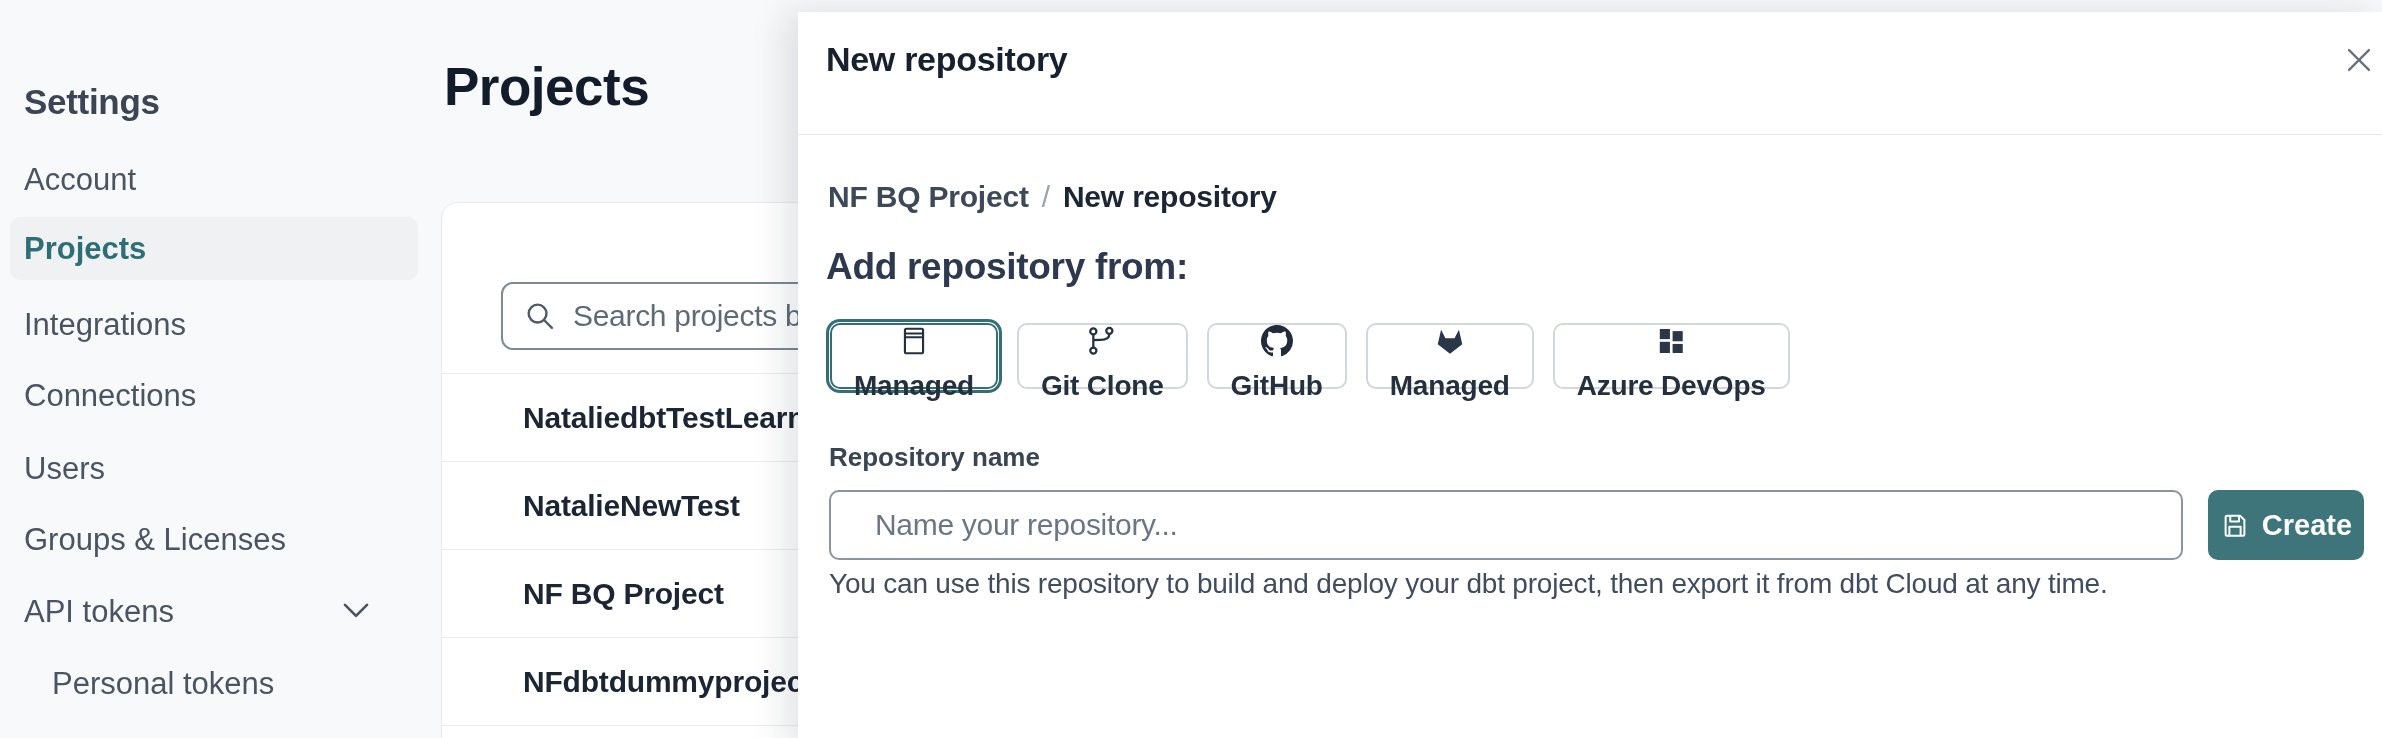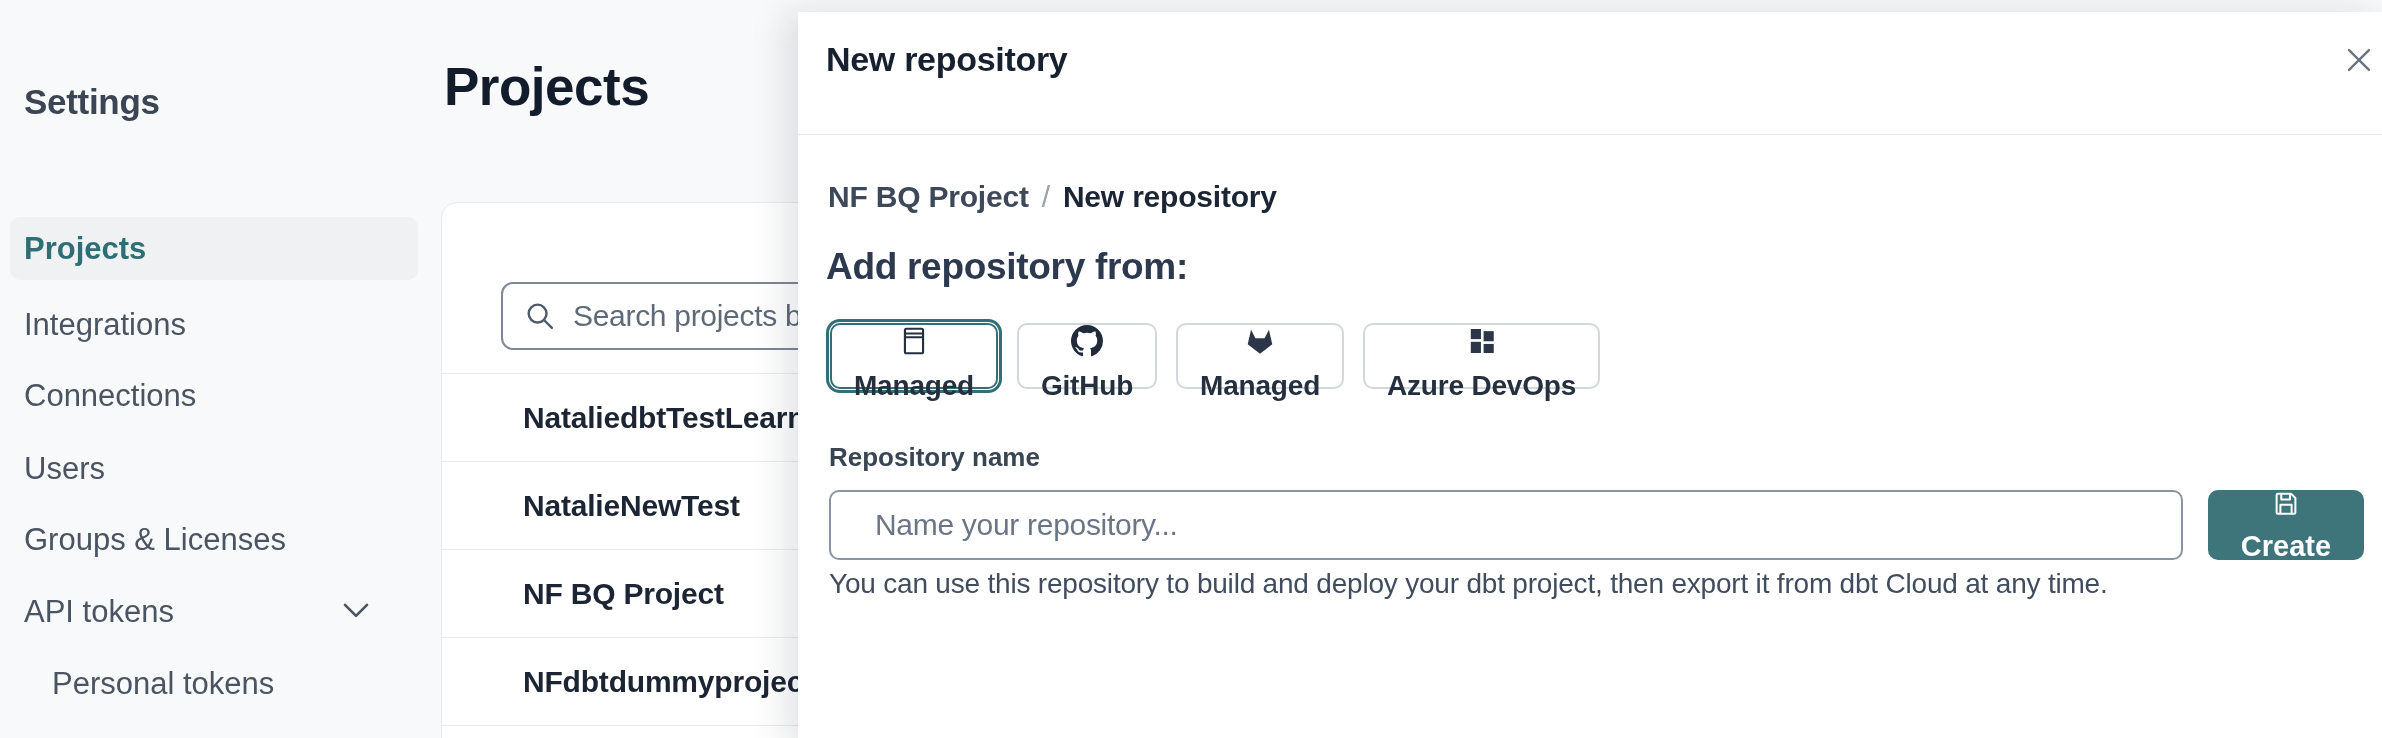--- a/index.html
+++ b/index.html
@@ -51,32 +51,33 @@
   .src-btn.selected { border-color:var(--accent-teal-dark,#346e76);
                       box-shadow:0 0 0 1px #fff, 0 0 0 4px var(--accent-teal-dark,#346e76); }
   .field-label { position:absolute; left:31px; top:430px; font-size:26px; font-weight:700; color:#3a4554; }
   .repo-input { position:absolute; left:31px; top:478px; width:1354px; height:70px;
                 border:2px solid #8b94a2; border-radius:10px; padding:0 44px;
                 font-family:inherit; font-size:30px; color:#2c3644; outline:none; letter-spacing:-0.3px; }
   .repo-input::placeholder { color:#6b7585; opacity:1; }
   .create-btn { position:absolute; left:1410px; top:478px; width:156px; height:70px;
                 background:var(--create-button-bg,#3d757b); border:none; border-radius:10px;
                 display:flex; align-items:center; justify-content:center; gap:12px;
-                font-family:inherit; font-size:29px; font-weight:700; color:#fff; cursor:pointer;flex-direction:column; }
+                font-family:inherit; font-size:29px; font-weight:700; color:#fff; cursor:pointer; }
   .helper { position:absolute; left:31px; top:556px; font-size:28px; color:#414d5f; letter-spacing:-0.2px; white-space:nowrap; }
   svg { display:block; }
 </style>
 </head>
 <body>
 
 <div class="screen">
 
   <aside class="sidebar">
     <div class="sidebar-title">Settings</div>
 
+    <div class="nav-item" style="top:158px">Account</div>
 
     <div class="nav-active">
       <span class="lbl">Projects</span>
     </div>
 
     <div class="nav-item" style="top:303px">Integrations</div>
     <div class="nav-item" style="top:374px">Connections</div>
     <div class="nav-item" style="top:447px">Users</div>
     <div class="nav-item" style="top:518px">Groups &amp; Licenses</div>
     <div class="nav-item" style="top:590px">API tokens</div>
@@ -133,20 +134,31 @@
       <button class="src-btn selected">
         <span>
           <svg width="32" height="32" viewBox="0 0 24 24">
               <rect x="5.2" y="2.8" width="13.6" height="18.4" rx="1.2" fill="none" stroke="#25303f" stroke-width="1.6"></rect>
               <path d="M5.2 6.4h13.6M5.2 9.2h13.6" stroke="#25303f" stroke-width="1.4"></path>
             </svg>
         </span>
         <span>Managed</span>
       </button>
 
+      <button class="src-btn">
+        <span>
+          <svg width="32" height="32" viewBox="0 0 24 24" fill="none" stroke="#25303f" stroke-width="1.7">
+              <circle cx="5.5" cy="4.8" r="2.3"></circle>
+              <circle cx="17.5" cy="4.4" r="2.3"></circle>
+              <circle cx="5.5" cy="19.2" r="2.3"></circle>
+              <path d="M5.5 7.3v9.5M17.5 6.9c0 3.2-2.6 4.2-6.6 4.3l-5.4.1" stroke-linecap="round"></path>
+            </svg>
+        </span>
+        <span>Git Clone</span>
+      </button>
 
       <button class="src-btn">
         <span>
           <svg width="32" height="32" viewBox="0 0 16 16">
               <path fill="#212b3a" d="M8 0C3.58 0 0 3.58 0 8c0 3.54 2.29 6.53 5.47 7.59.4.07.55-.17.55-.38 0-.19-.01-.82-.01-1.49-2.01.37-2.53-.49-2.69-.94-.09-.23-.48-.94-.82-1.13-.28-.15-.68-.52-.01-.53.63-.01 1.08.58 1.23.82.72 1.21 1.87.87 2.33.66.07-.52.28-.87.51-1.07-1.78-.2-3.64-.89-3.64-3.95 0-.87.31-1.59.82-2.15-.08-.2-.36-1.02.08-2.12 0 0 .67-.21 2.2.82.64-.18 1.32-.27 2-.27s1.36.09 2 .27c1.53-1.04 2.2-.82 2.2-.82.44 1.1.16 1.92.08 2.12.51.56.82 1.27.82 2.15 0 3.07-1.87 3.75-3.65 3.95.29.25.54.73.54 1.48 0 1.07-.01 1.93-.01 2.2 0 .21.15.46.55.38A8.01 8.01 0 0 0 16 8c0-4.42-3.58-8-8-8z"></path>
             </svg>
         </span>
         <span>GitHub</span>
       </button>
 

